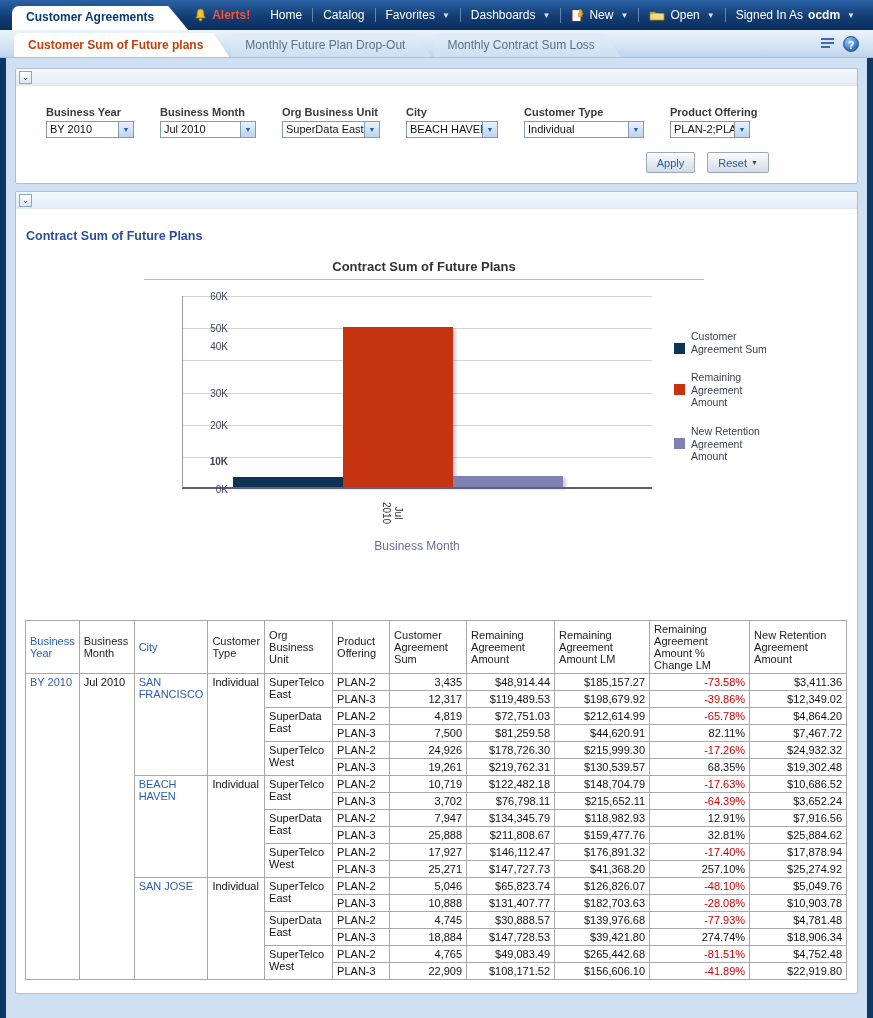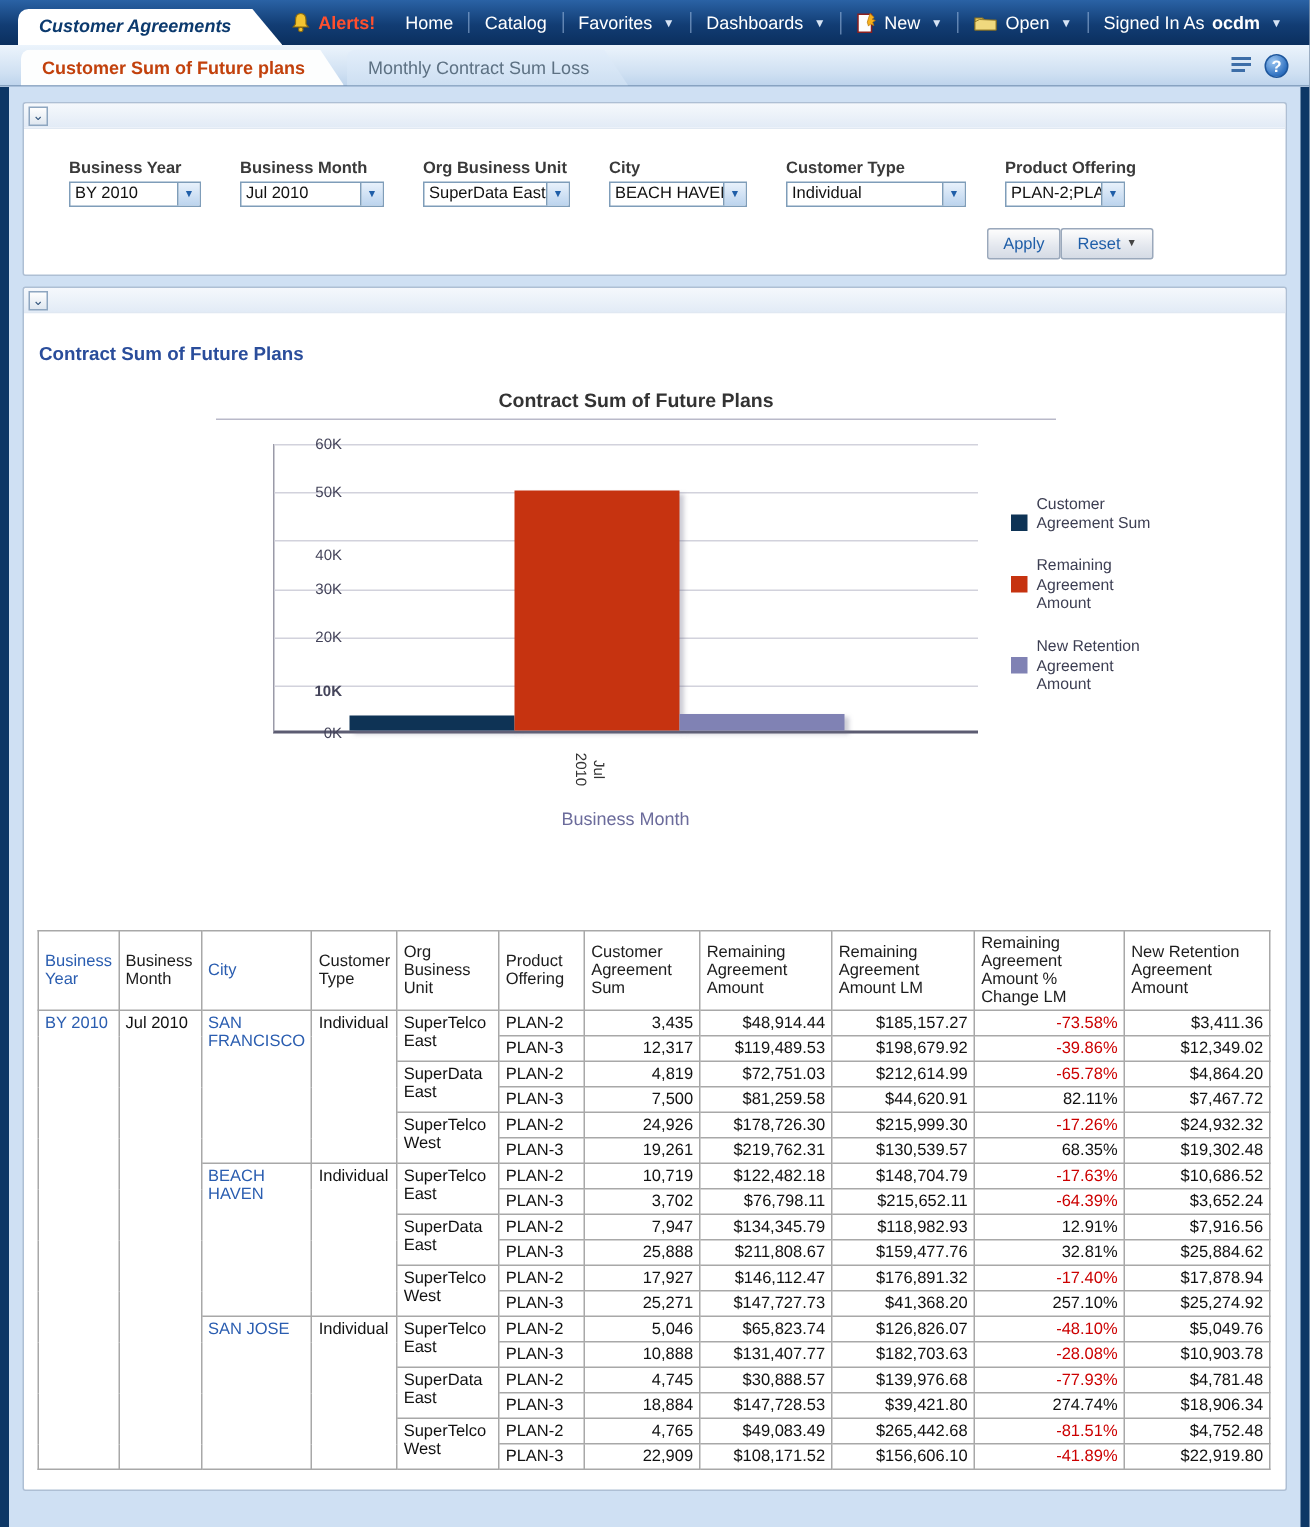--- a/index.html
+++ b/index.html
@@ -13,21 +13,21 @@
   .topbar{
     height:30px;
     background:linear-gradient(#2a62a5,#123d74 55%,#0b2f5e);
     display:flex; align-items:flex-end; position:relative;
   }
   .brand-tab{
     margin-left:12px; height:24px; background:#fff;
     border-top-left-radius:7px;
     clip-path:polygon(0 0, calc(100% - 20px) 0, 100% 100%, 0 100%);
     padding:4px 34px 0 14px;
-    font-size:12px; font-weight:bold; color:#0c3a6e;font-style:italic;
+    font-size:12px; font-weight:bold; color:#0c3a6e;
   }
   .topnav{
     position:absolute; right:8px; top:0; height:30px;
     display:flex; align-items:center; font-size:12px; color:#fff;
   }
   .nav-item{ display:flex; align-items:center; gap:5px; padding:0 10px; cursor:pointer; white-space:nowrap;}
   .nav-item.sep{ border-left:1px solid rgba(160,190,225,.55); }
   .nav-item .alert-label{ color:#ff4f2e; font-weight:bold; }
   .nav-item b{ font-weight:bold; }
   .caret{ font-size:8px; color:#d7e4f5; margin-left:2px; }
@@ -81,21 +81,21 @@
     display:flex; border:1px solid #7f9db9; background:#fff; height:17px; align-items:stretch;
   }
   .fselect .fvalue{
     flex:1; font-size:11px; color:#111; padding:1px 2px 0 3px; white-space:nowrap; overflow:hidden;
   }
   .fselect .fbtn{
     width:15px; background:linear-gradient(#e8f1fb,#bcd4ee);
     border-left:1px solid #7f9db9; color:#1f5ea8; font-size:7px;
     display:flex; align-items:center; justify-content:center; cursor:pointer;
   }
-  .fbuttons{ position:absolute; right:88px; bottom:10px; display:flex; gap:0; }
+  .fbuttons{ position:absolute; right:88px; bottom:10px; display:flex; gap:12px; }
   .btn{
     min-width:44px; height:21px; padding:0 10px;
     background:linear-gradient(#fdfdfd,#e3e7ee 60%,#d5dbe5);
     border:1px solid #9aa8bb; border-radius:2px;
     font-size:11px; color:#1f5ea8; cursor:pointer; font-family:inherit;
     display:flex; align-items:center; justify-content:center; gap:4px;
   }
   .btn .bcaret{ font-size:7px; color:#444; }
   .panel-main{ height:803px; }
   .section-title{ margin:20px 0 0 10px; font-size:12.5px; font-weight:bold; color:#2a4d9b; }
@@ -191,20 +191,21 @@
         <span>Signed In As</span>
         <b>ocdm</b>
         <span class="caret">▼</span>
       </span>
     </div>
 </div>
 
 <div class="tabrow">
   <div id="tabs" style="display:flex;align-items:flex-end;">
       <div class="tab active">Customer Sum of Future plans</div>
+      <div class="tab">Monthly Future Plan Drop-Out</div>
       <div class="tab">Monthly Contract Sum Loss</div>
     </div>
   <div class="tabrow-icons">
     <div class="list-icon">
         <i></i>
         <i></i>
         <i></i>
       </div>
     <div class="help-icon">?</div>
   </div>
@@ -284,21 +285,21 @@
             <div class="gridline" style="top: 96.5px;"></div>
             <div class="gridline" style="top: 128.667px;"></div>
             <div class="gridline" style="top: 160.833px;"></div>
             <div class="bar" style="left: 50px; height: 10px; background: rgb(14, 51, 85);"></div>
             <div class="bar" style="left: 160px; height: 160px; background: rgb(198, 51, 16);"></div>
             <div class="bar" style="left: 270px; height: 11px; background: rgb(128, 130, 180);"></div>
           </div>
         <div id="yticks">
             <div class="ytick" style="top: 0px;">60K</div>
             <div class="ytick" style="top: 32.1667px;">50K</div>
-            <div class="ytick" style="top: 74px;">40K</div>
+            <div class="ytick" style="top: 50px;">40K</div>
             <div class="ytick" style="top: 96.5px;">30K</div>
             <div class="ytick" style="top: 128.667px;">20K</div>
             <div class="ytick" style="top: 165px; font-weight: bold;">10K</div>
             <div class="ytick" style="top: 193px;">0K</div>
           </div>
         <div class="xtick" id="xtick">Jul
 2010</div>
         <div class="xaxis-label">Business Month</div>
         <div class="legend" id="legend">
             <div class="legend-item">

